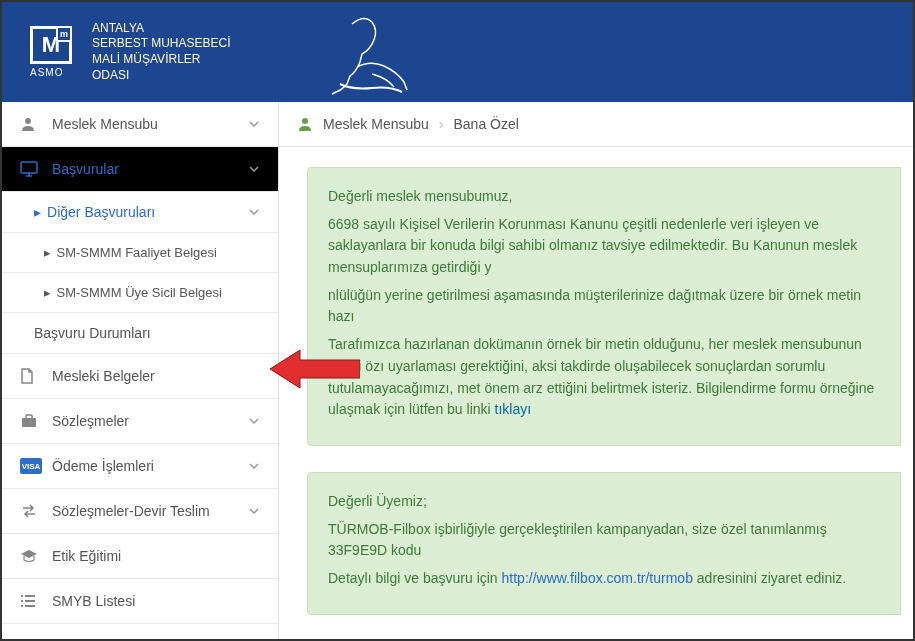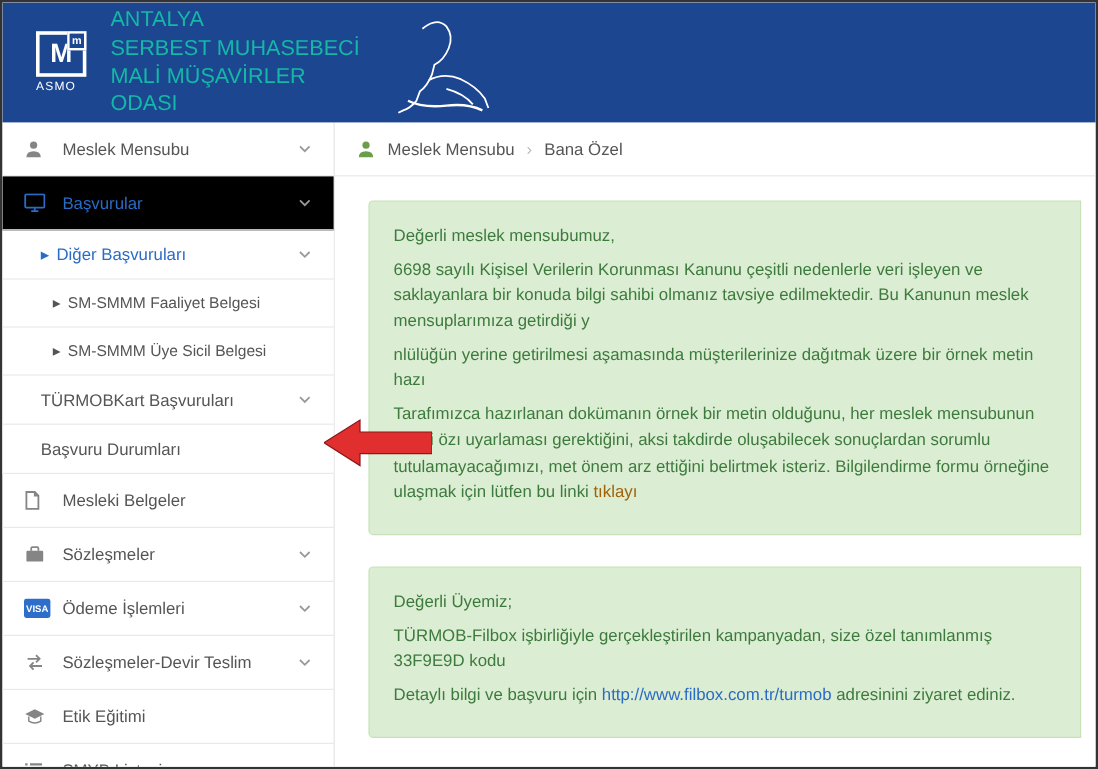--- a/index.html
+++ b/index.html
@@ -64,22 +64,22 @@
     .logo-text-bottom {
       position: absolute;
       bottom: 0;
       left: 0;
       color: #fff;
       font-size: 10px;
       letter-spacing: 1px;
       font-weight: normal;
     }
     .org-name {
-      color: #14b8a6;
-      font-size: 18px;
+      color: #fef9c3;
+      font-size: 12px;
       line-height: 1.3;
     }
     .ataturk {
       position: absolute;
       left: 310px;
       top: 10px;
       width: 100px;
       height: 85px;
       color: #fff;
     }
@@ -167,21 +167,21 @@
       border: 1px solid #c8e1b9;
       border-radius: 4px 0 0 4px;
       padding: 18px 20px;
       color: #3d7a3d;
       margin-bottom: 26px;
       line-height: 1.55;
       font-size: 14px;
     }
     .panel p { margin-bottom: 6px; }
     .panel a { color: #2a6bc6; text-decoration: none; }
-    .link-blue { color: #a16207; }
+    .link-blue { color: #0369a1; }
     .arrow-callout {
       position: absolute;
       left: 268px;
       top: 344px;
       width: 90px;
       height: 46px;
       z-index: 20;
     }
     svg { display: block; }
   </style>
@@ -255,28 +255,20 @@
 
       <div class="sub-sub-item">
         <span class="bullet">▸</span>
         <span>SM-SMMM Faaliyet Belgesi</span>
       </div>
       <div class="sub-sub-item">
         <span class="bullet">▸</span>
         <span>SM-SMMM Üye Sicil Belgesi</span>
       </div>
 
-      <div class="sub-item plain">
-        <span>TÜRMOBKart Başvuruları</span>
-        <span class="chevron">
-          <svg width="12" height="12" viewBox="0 0 12 12">
-              <path d="M2 4 L6 8 L10 4" stroke="currentColor" stroke-width="1.5" fill="none"></path>
-            </svg>
-        </span>
-      </div>
 
       <div class="sub-item plain no-chevron">
         <span>Başvuru Durumları</span>
 
       </div>
     </div>
 
     <div class="nav-item">
       <span class="icon">
         <svg width="14" height="16" viewBox="0 0 14 16">

